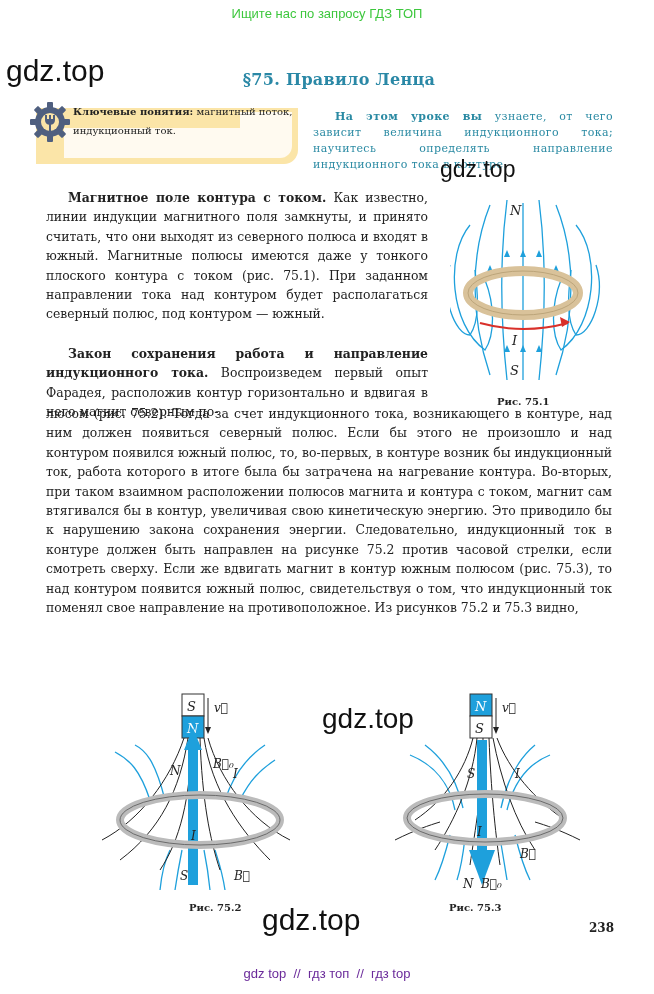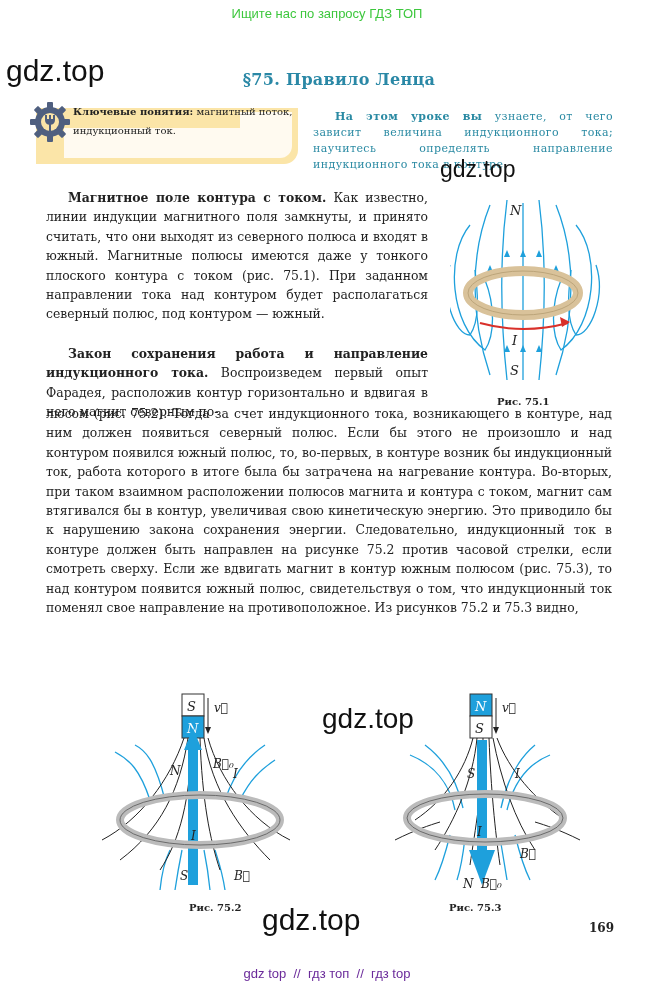--- a/index.html
+++ b/index.html
@@ -175,15 +175,15 @@
   <text x="120" y="88" font-family="DejaVu Serif, serif" font-style="italic" font-size="12" fill="#222">I</text>
   <text x="82" y="146" font-family="DejaVu Serif, serif" font-style="italic" font-size="12" fill="#222">I</text>
   <text x="125" y="168" font-family="DejaVu Serif, serif" font-style="italic" font-size="12" fill="#222">B⃗</text>
   <text x="68" y="198" font-family="DejaVu Serif, serif" font-style="italic" font-size="12" fill="#222">N</text>
   <text x="86" y="198" font-family="DejaVu Serif, serif" font-style="italic" font-size="12" fill="#222">B⃗₀</text>
 </svg>
 <div class="abs fig-caption" style="left:449px; top:902px;text-align:center;">Рис. 75.3</div>
 
 <div class="abs wm" style="left:262px; top:905px; font-size:30px;">gdz.top</div>
 
-<div class="abs page-num">169</div>
+<div class="abs page-num">238</div>
 
 <div class="abs bottom-links" style="white-space:pre;">gdz top  //  гдз топ  //  гдз top</div>
 
 </body></html>

